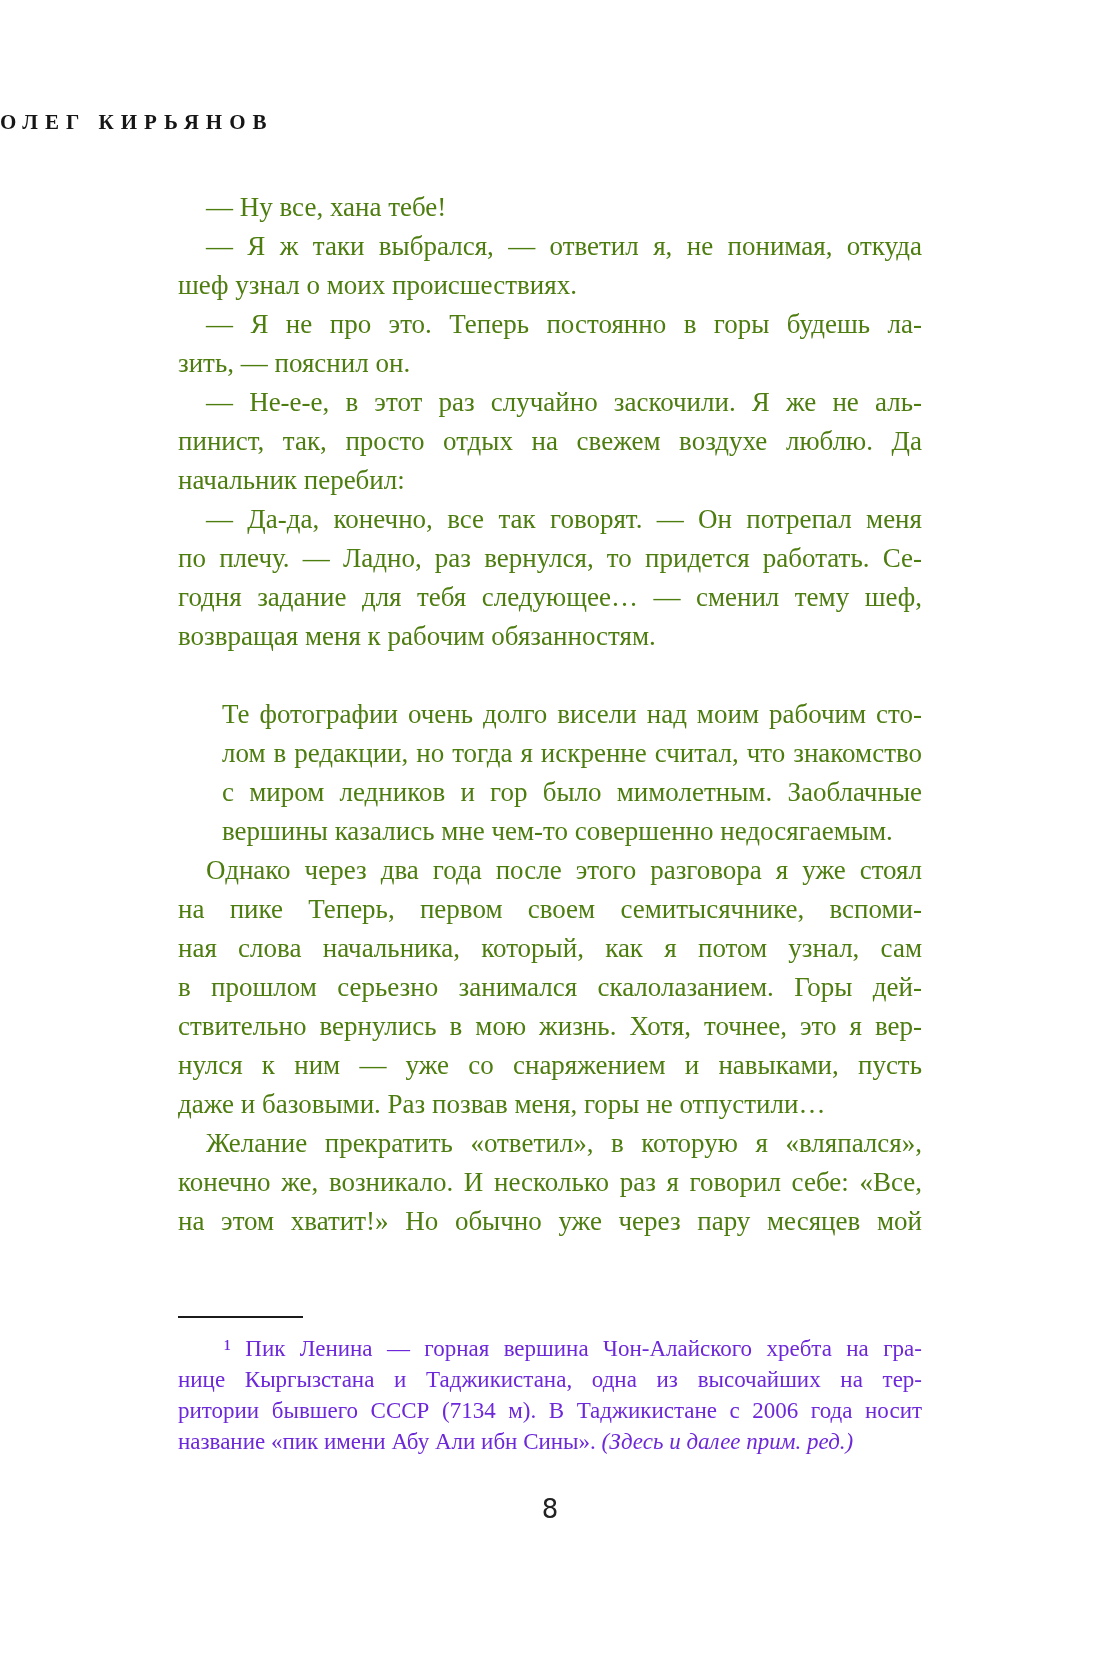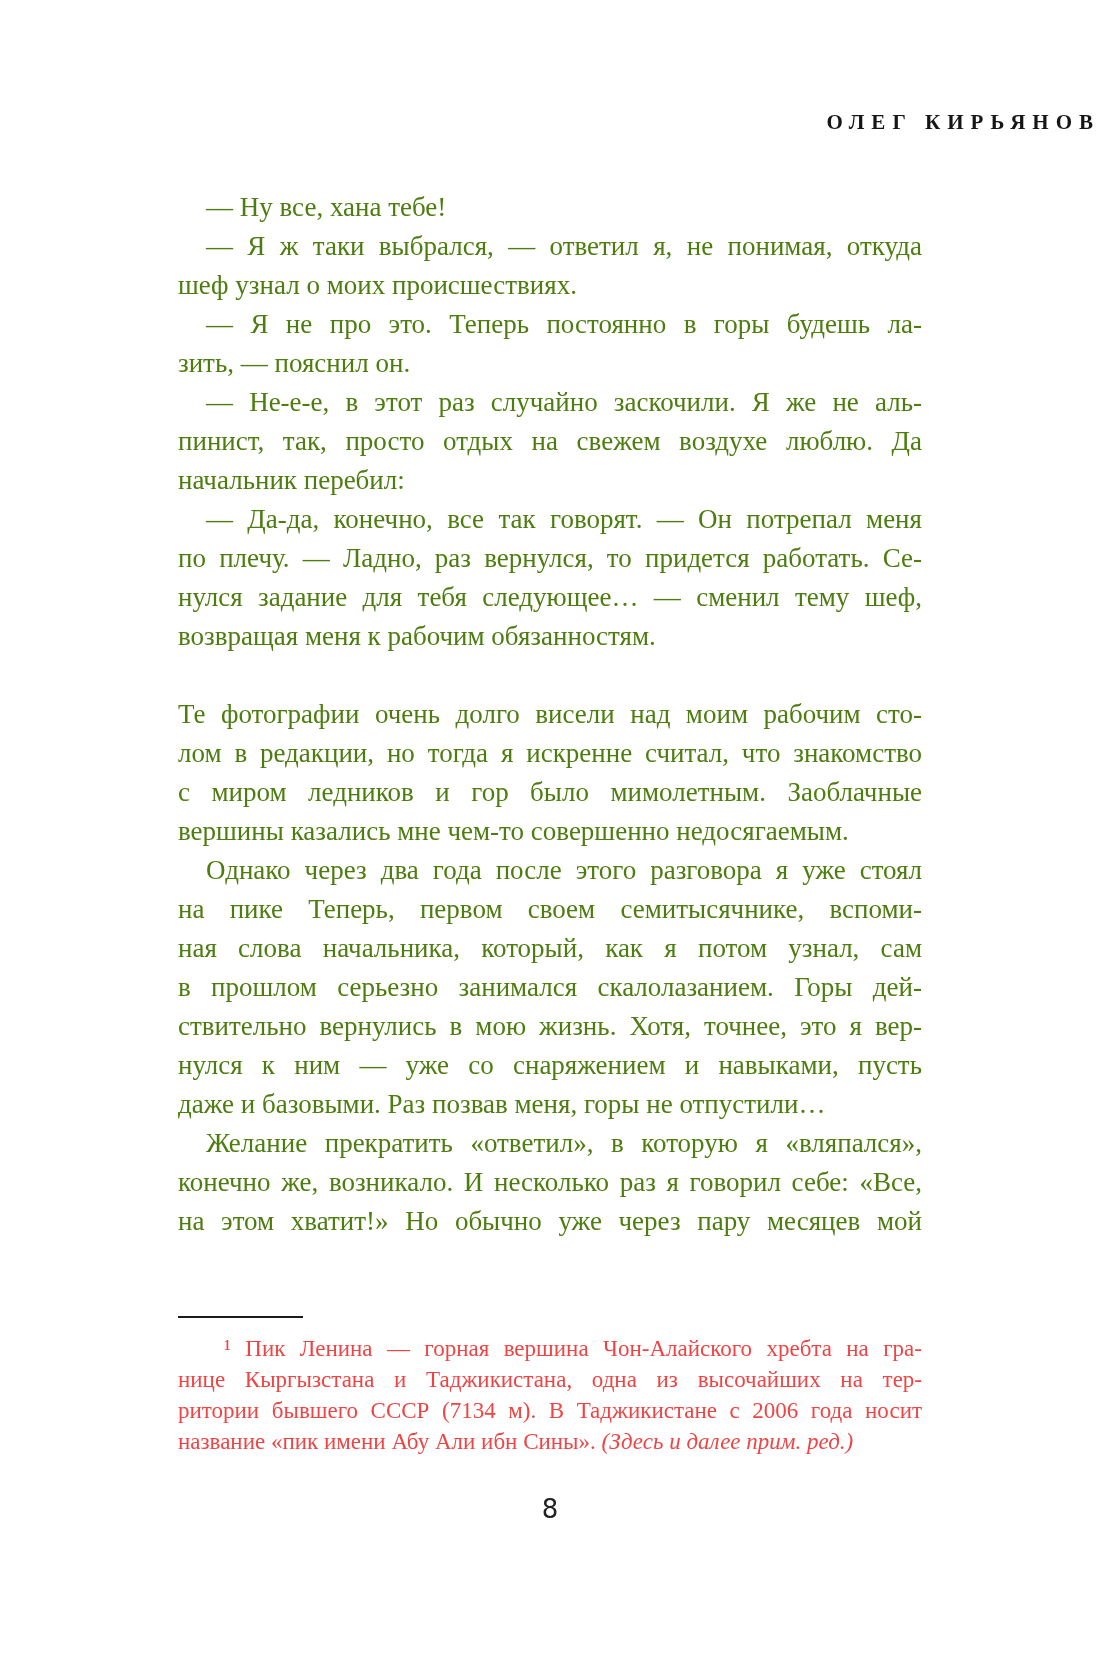--- a/index.html
+++ b/index.html
@@ -12,21 +12,21 @@
     width: 1100px;
     height: 1669px;
     background: #ffffff;
     overflow: hidden;
   }
   .running-header {
     position: absolute;
     top: 110px;
     left: 0;
     right: 0;
-    text-align: right;
+    text-align: left;
     font-family: "Liberation Serif", "DejaVu Serif", serif;
     font-weight: 700;
     font-size: 21px;
     letter-spacing: 7px;
     color: #161616;
   }
   .body-text {
     position: absolute;
     left: 178px;
     top: 188px;
@@ -36,21 +36,21 @@
     font-family: "Liberation Serif", "DejaVu Serif", serif;
     font-size: 27px;
     line-height: 39px;
     height: 39px;
     overflow: hidden;
     color: #4d7c0f;
     text-align: justify;
   }
   .bline.just { text-align-last: justify; }
   .bline.indent { text-indent: 28px; }
-  .para.gap { margin-top: 39px; }
+  .para.gap { margin-top: 39px; margin-left: 44px; }
 
   .footnote-rule {
     position: absolute;
     left: 178px;
     top: 1316px;
     width: 125px;
     height: 2px;
     background: #1b1b1b;
   }
   .footnote {
@@ -58,21 +58,21 @@
     left: 178px;
     top: 1333px;
     width: 744px;
   }
   .fline {
     font-family: "Liberation Serif", "DejaVu Serif", serif;
     font-size: 23px;
     line-height: 31px;
     height: 31px;
     overflow: hidden;
-    color: #ef4444;
+    color: #6d28d9;
     text-align: justify;
   }
   .fline.just { text-align-last: justify; }
   .fline.indent { text-indent: 46px; }
   .fline .it { font-style: italic; }
 
   .page-number {
     position: absolute;
     left: 0;
     right: 0;
@@ -102,21 +102,21 @@
         <div class="bline" style="">зить, — пояснил он.</div>
       </div>
       <div class="para">
         <div class="bline just indent" style="">— Не-е-е, в этот раз случайно заскочили. Я же не аль-</div>
         <div class="bline just" style="">пинист, так, просто отдых на свежем воздухе люблю. Да</div>
         <div class="bline" style="">начальник перебил:</div>
       </div>
       <div class="para">
         <div class="bline just indent" style="">— Да-да, конечно, все так говорят. — Он потрепал меня</div>
         <div class="bline just" style="">по плечу. — Ладно, раз вернулся, то придется работать. Се-</div>
-        <div class="bline just" style="">нулся задание для тебя следующее… — сменил тему шеф,</div>
+        <div class="bline just" style="">годня задание для тебя следующее… — сменил тему шеф,</div>
         <div class="bline" style="">возвращая меня к рабочим обязанностям.</div>
       </div>
       <div class="para gap">
         <div class="bline just" style="">Те фотографии очень долго висели над моим рабочим сто-</div>
         <div class="bline just" style="">лом в редакции, но тогда я искренне считал, что знакомство</div>
         <div class="bline just" style="">с миром ледников и гор было мимолетным. Заоблачные</div>
         <div class="bline" style="">вершины казались мне чем-то совершенно недосягаемым.</div>
       </div>
       <div class="para">
         <div class="bline just indent" style="">Однако через два года после этого разговора я уже стоял</div>

